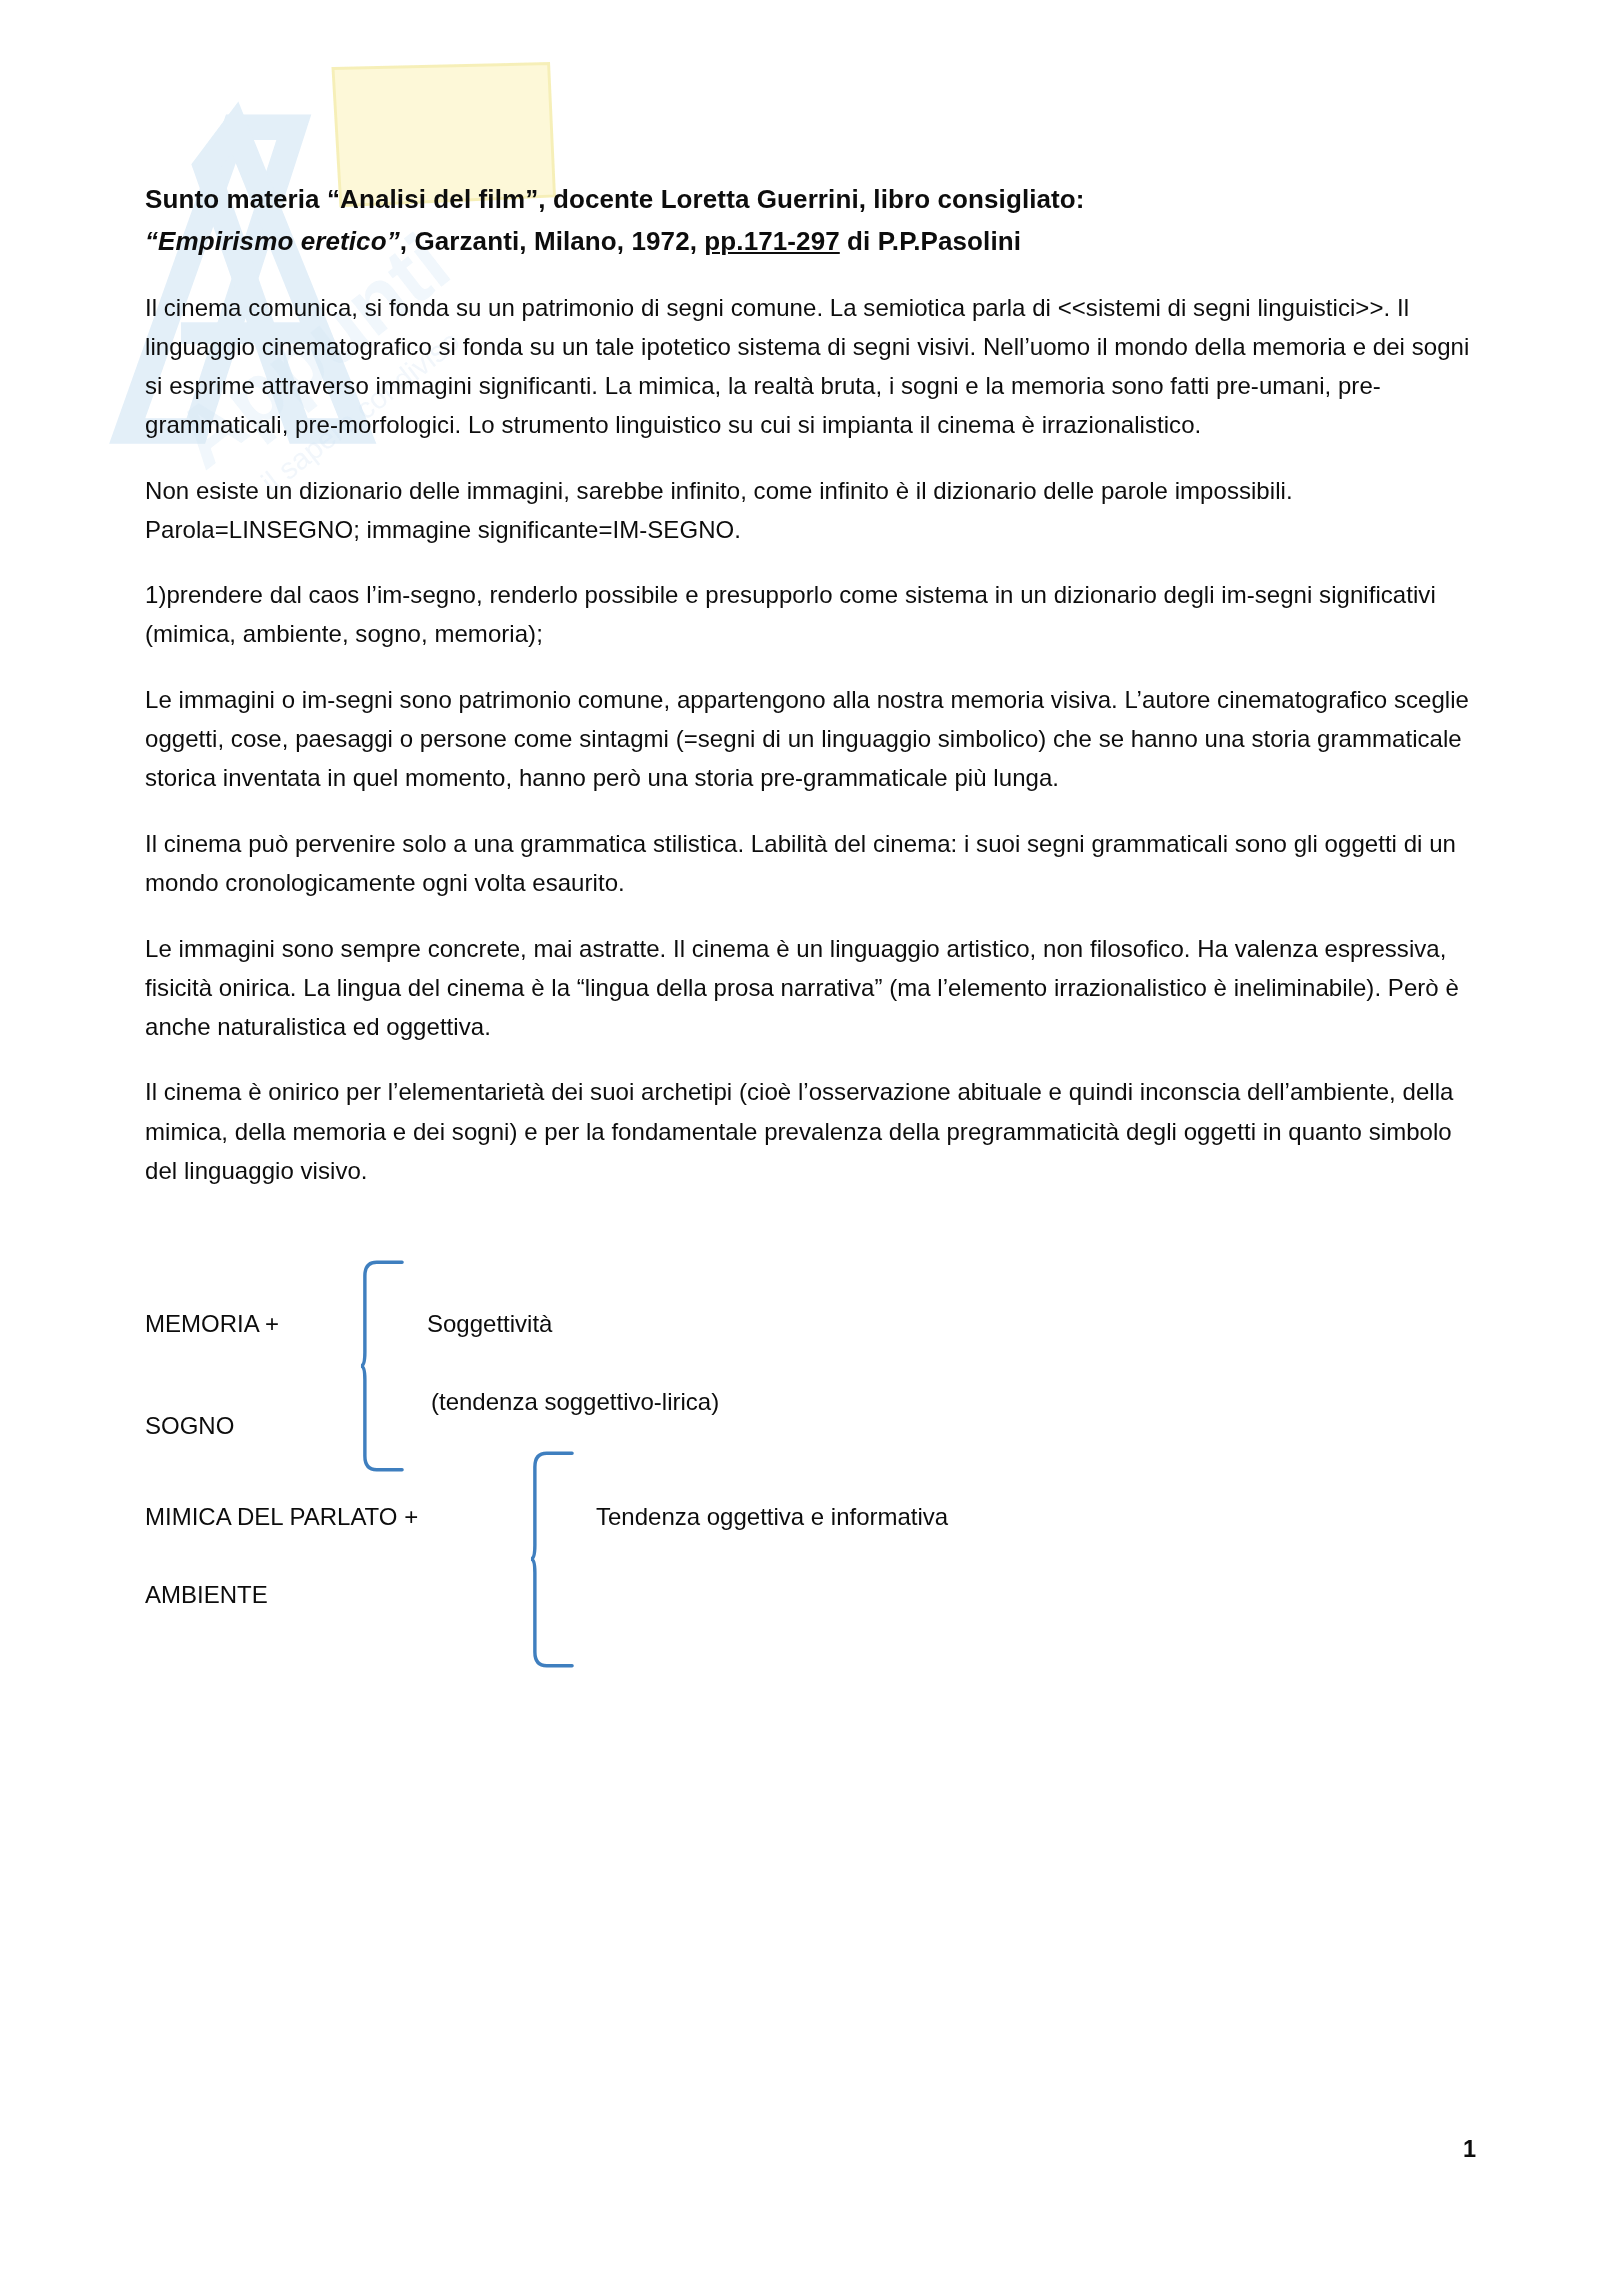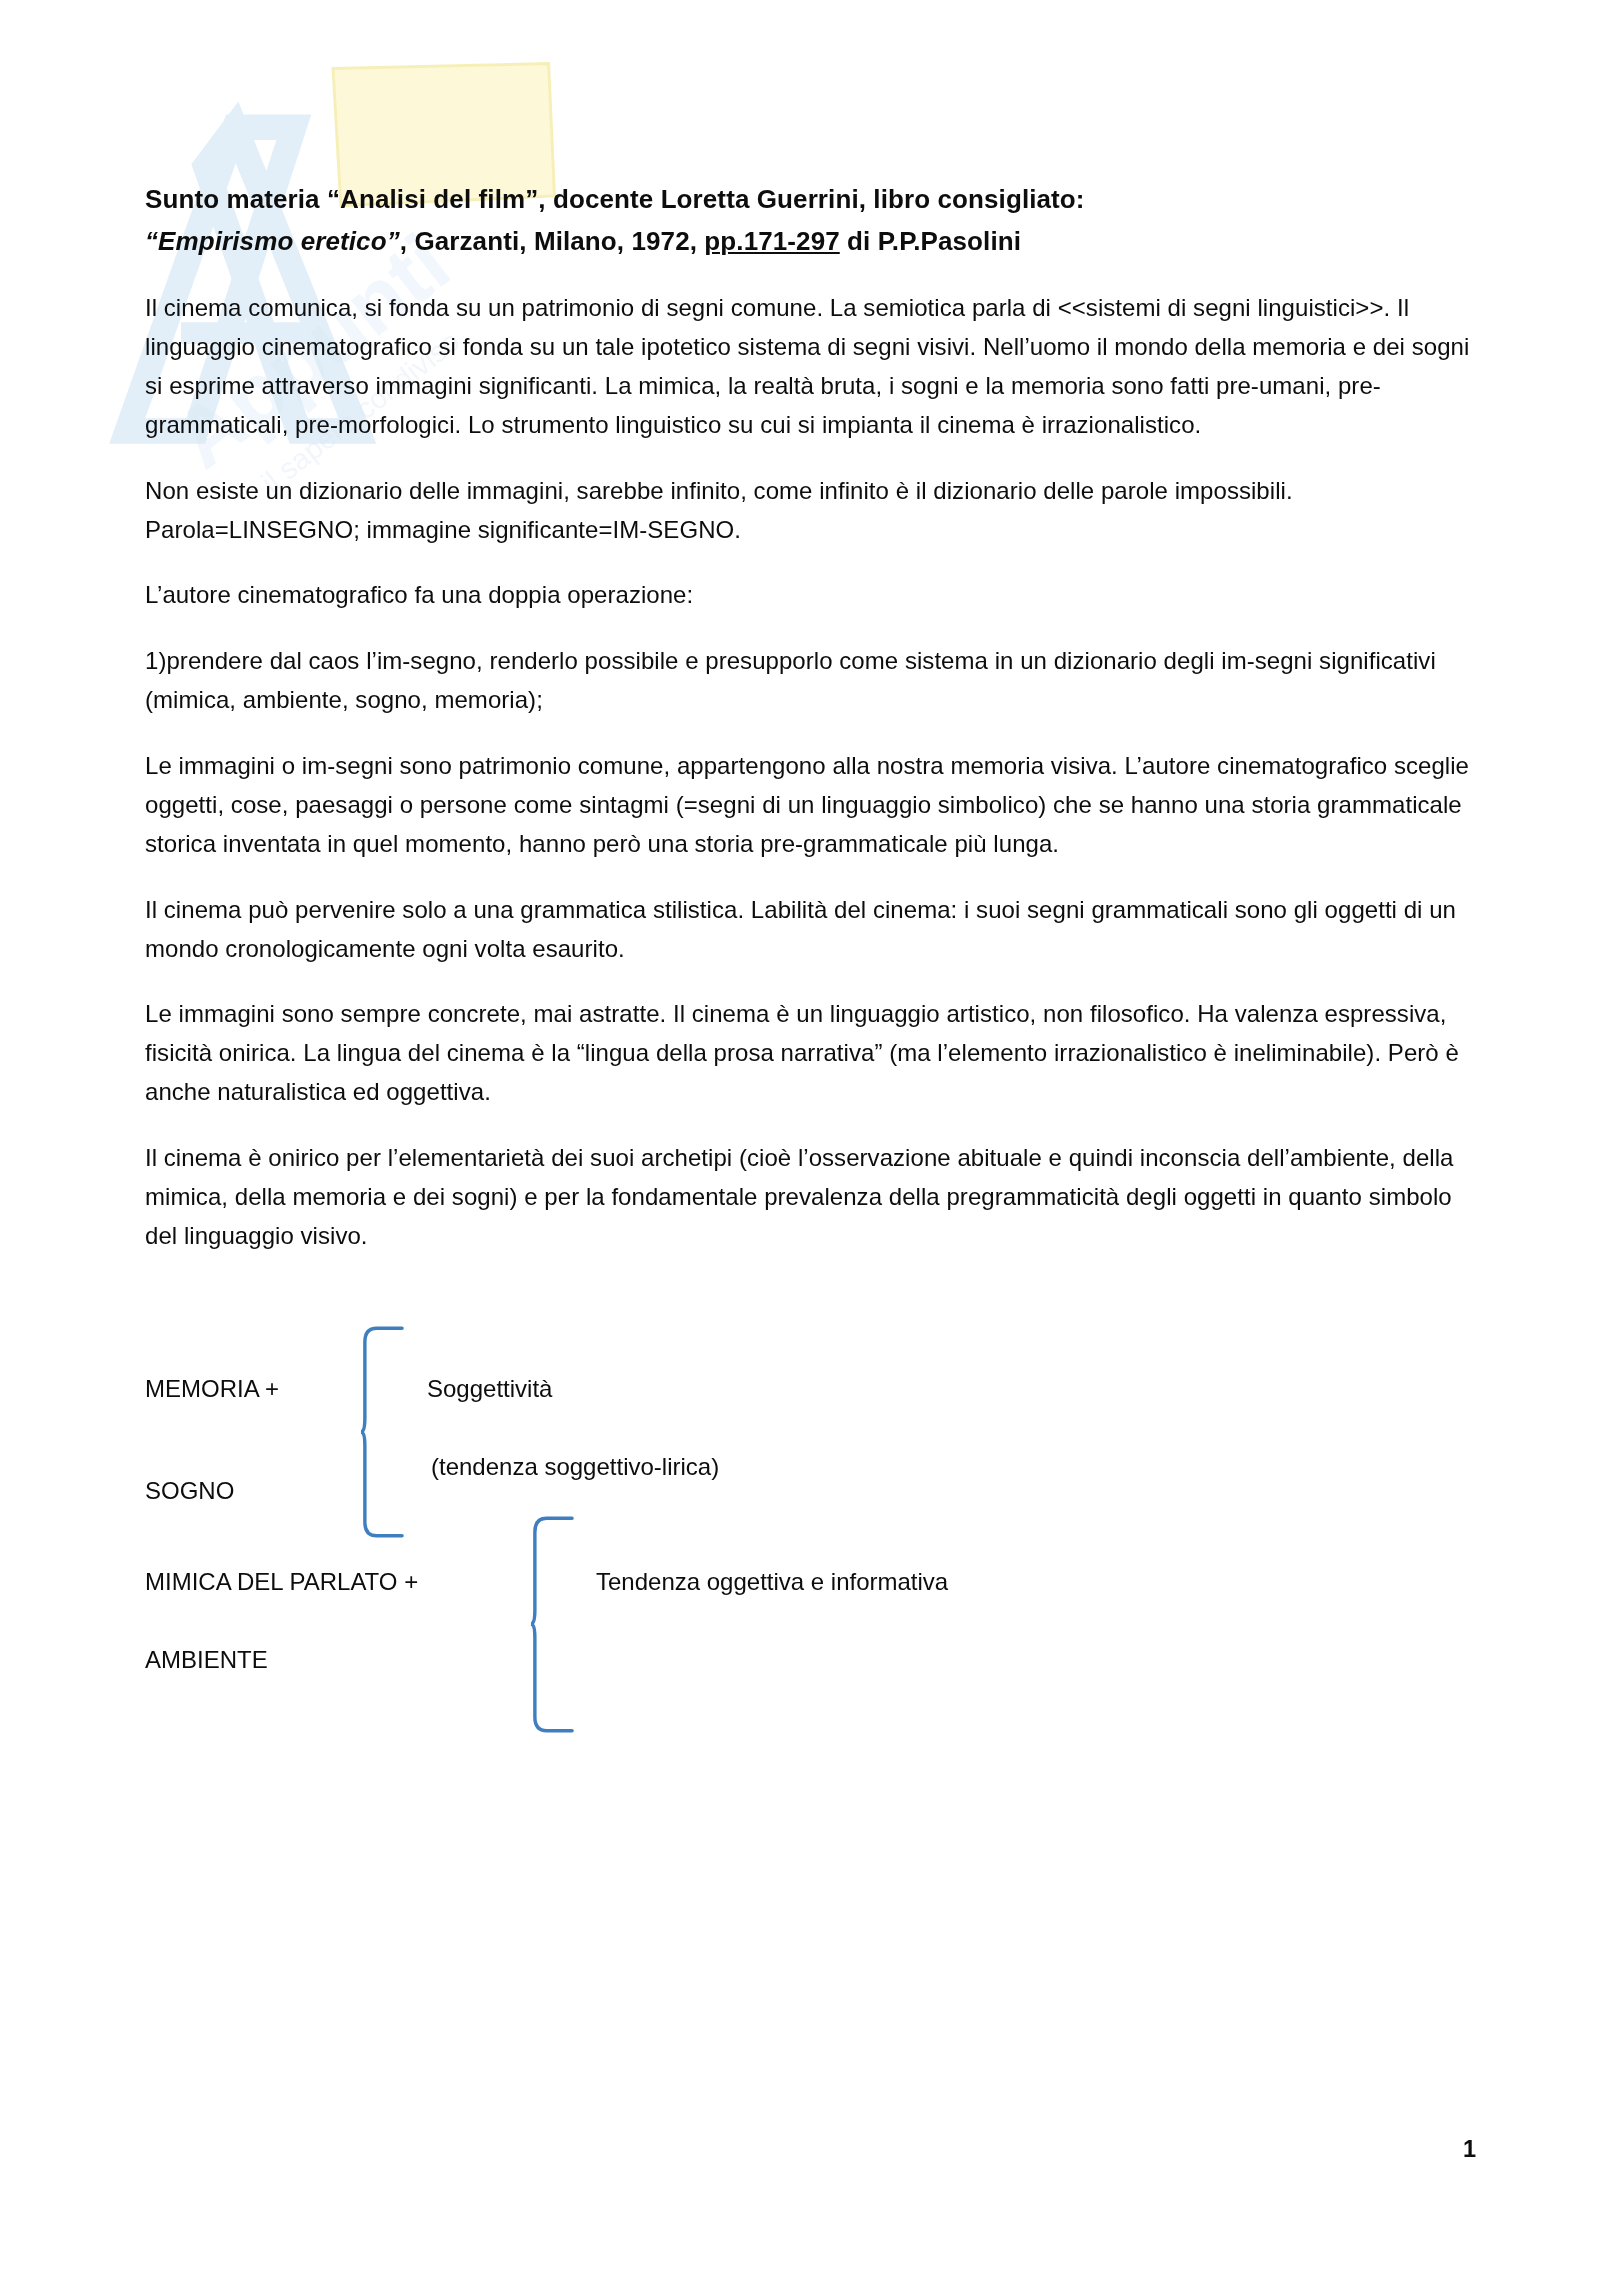--- a/index.html
+++ b/index.html
@@ -120,21 +120,20 @@
 
   <div class="content">
 
     <h1 class="doc-title">
       <span>Sunto materia “Analisi del film”, docente Loretta Guerrini, libro consigliato:</span><br>
       <span class="italic">“Empirismo eretico”</span><span>, Garzanti, Milano, 1972, </span><span style="text-decoration:underline">pp.171-297</span><span> di P.P.Pasolini</span>
     </h1>
 
     <p class="para">Il cinema comunica, si fonda su un patrimonio di segni comune. La semiotica parla di &lt;&lt;sistemi di segni linguistici&gt;&gt;. Il linguaggio cinematografico si fonda su un tale ipotetico sistema di segni visivi. Nell’uomo il mondo della memoria e dei sogni si esprime attraverso immagini significanti. La mimica, la realtà bruta, i sogni e la memoria sono fatti pre-umani, pre-grammaticali, pre-morfologici. Lo strumento linguistico su cui si impianta il cinema è irrazionalistico.</p>
     <p class="para">Non esiste un dizionario delle immagini, sarebbe infinito, come infinito è il dizionario delle parole impossibili. Parola=LINSEGNO; immagine significante=IM-SEGNO.</p>
-    <p class="para">L’autore cinematografico fa una doppia operazione:</p>
     <p class="para">1)prendere dal caos l’im-segno, renderlo possibile e presupporlo come sistema in un dizionario degli im-segni significativi (mimica, ambiente, sogno, memoria);</p>
     <p class="para">Le immagini o im-segni sono patrimonio comune, appartengono alla nostra memoria visiva. L’autore cinematografico sceglie oggetti, cose, paesaggi o persone come sintagmi (=segni di un linguaggio simbolico) che se hanno una storia grammaticale storica inventata in quel momento, hanno però una storia pre-grammaticale più lunga.</p>
     <p class="para">Il cinema può pervenire solo a una grammatica stilistica. Labilità del cinema: i suoi segni grammaticali sono gli oggetti di un mondo cronologicamente ogni volta esaurito.</p>
     <p class="para">Le immagini sono sempre concrete, mai astratte. Il cinema è un linguaggio artistico, non filosofico. Ha valenza espressiva, fisicità onirica. La lingua del cinema è la “lingua della prosa narrativa” (ma l’elemento irrazionalistico è ineliminabile). Però è anche naturalistica ed oggettiva.</p>
     <p class="para">Il cinema è onirico per l’elementarietà dei suoi archetipi (cioè l’osservazione abituale e quindi inconscia dell’ambiente, della mimica, della memoria e dei sogni) e per la fondamentale prevalenza della pregrammaticità degli oggetti in quanto simbolo del linguaggio visivo.</p>
 
 
     <div class="diagram">
 
       <div class="dg-label" style="left:0px; top:67px;text-align:right;">MEMORIA +</div>

